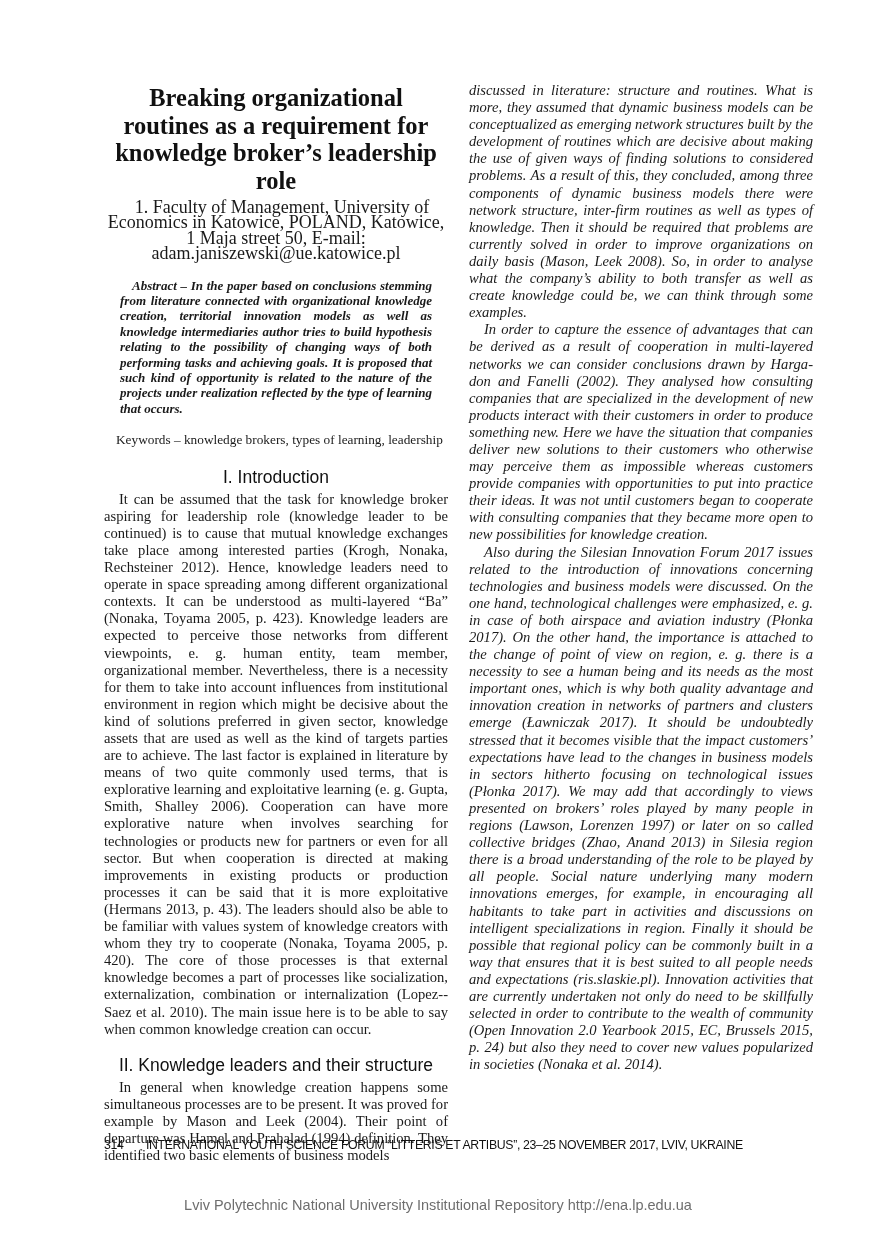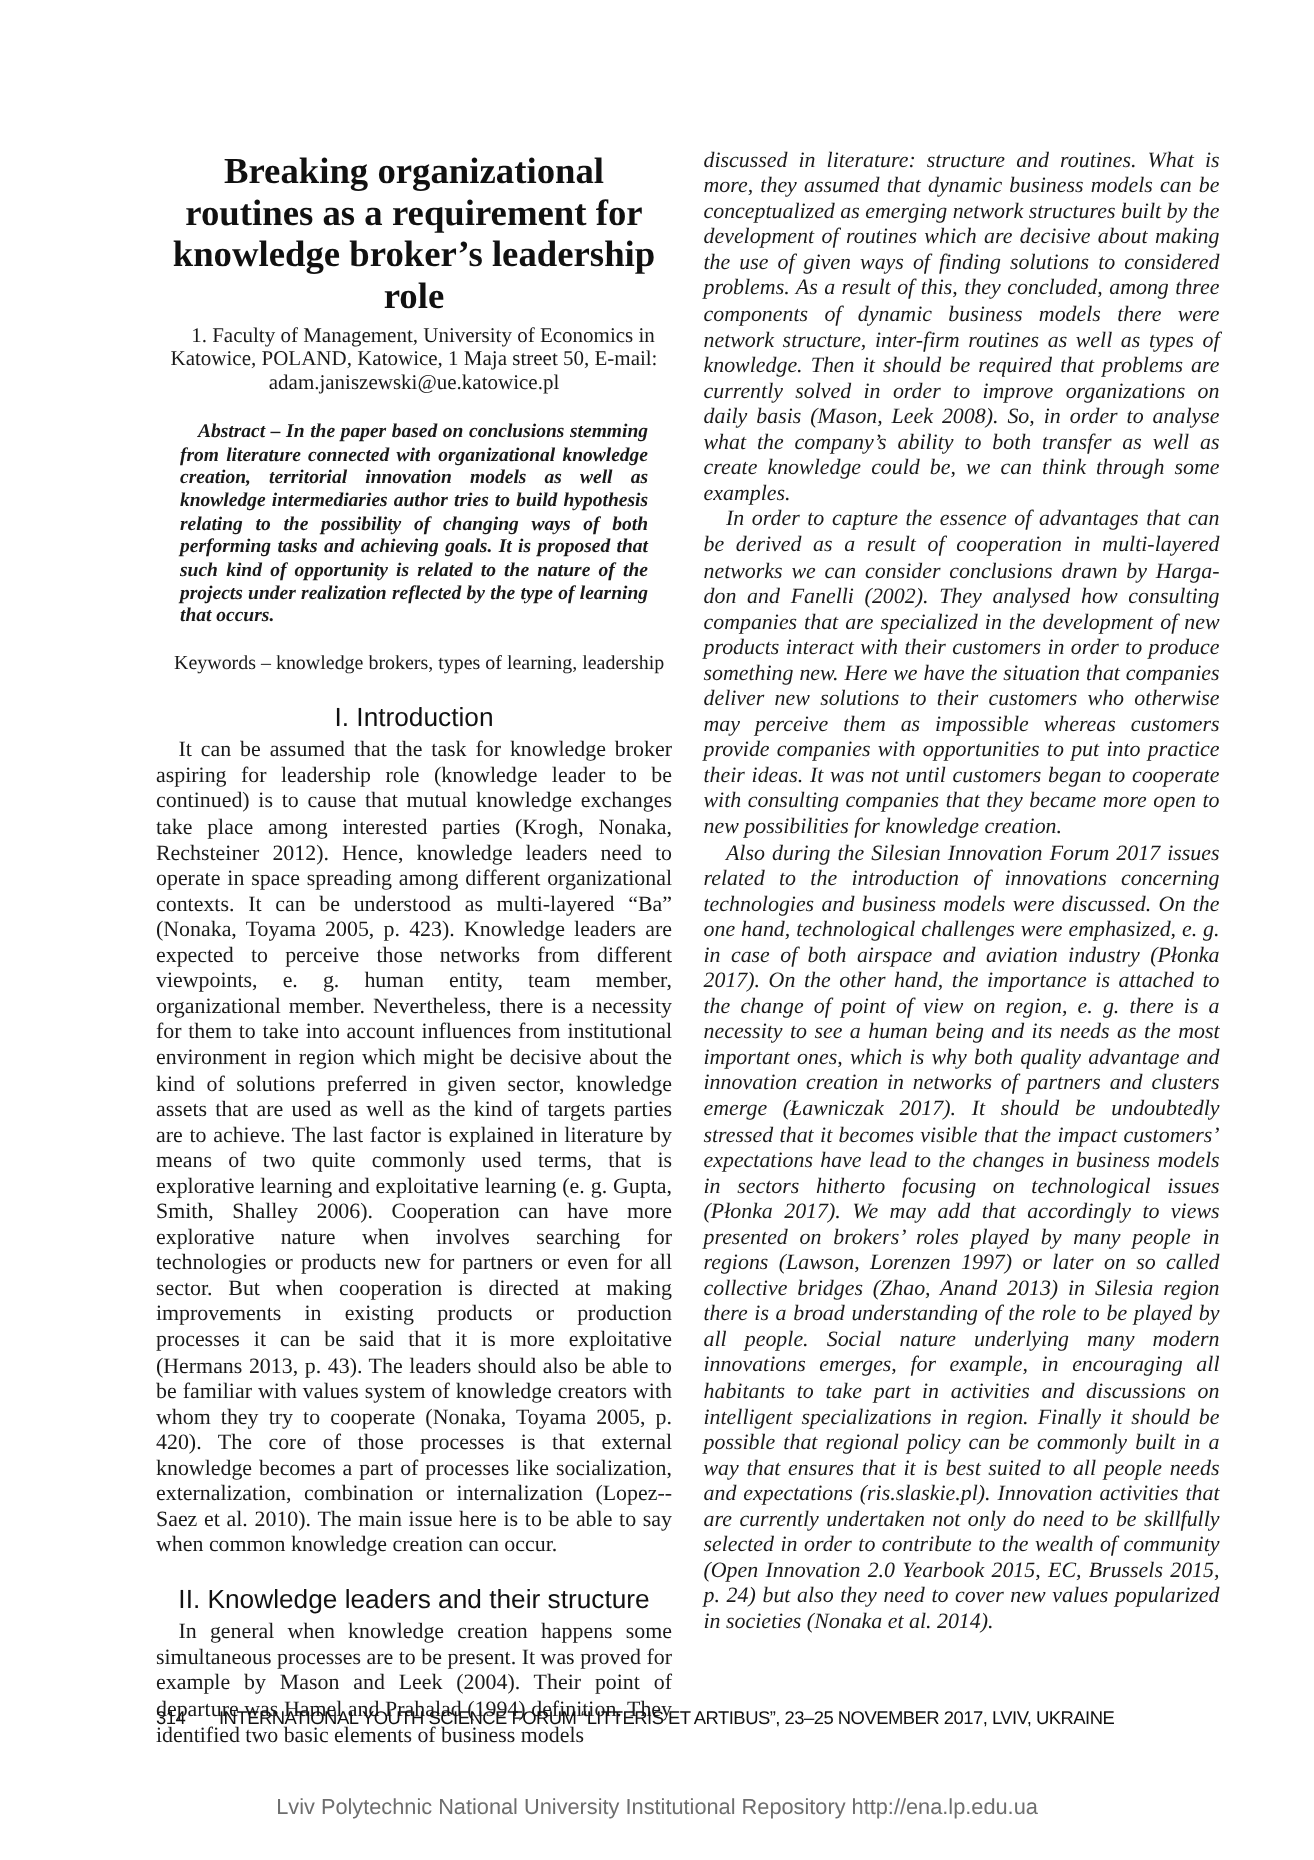--- a/index.html
+++ b/index.html
@@ -1,24 +1,24 @@
 <!DOCTYPE html>
 <html><head>
 <meta charset="utf-8">
 <style>
   html, body { margin: 0; padding: 0; background: #ffffff; }
   body { width: 876px; height: 1240px; position: relative; overflow: hidden; color: #1a1a1a; }
   .page { position: absolute; left: 0; top: 0; width: 876px; height: 1240px; }
-  .col { position: absolute; top: 99px; width: 344px; font-family: "Liberation Serif", serif; font-size: 14.6px; line-height: 17.1px; }
+  .col { position: absolute; top: 82px; width: 344px; font-family: "Liberation Serif", serif; font-size: 14.6px; line-height: 17.1px; }
   .col-left { left: 104px; }
   .col-right { left: 469px; font-style: italic; }
   .title { font-family: "Liberation Serif", serif; font-weight: bold; font-size: 24.5px; line-height: 27.5px; text-align: center; margin: 2px 0 6px 0; color: #111; }
   .author { text-align: center; font-size: 17.5px; line-height: 22px; margin: 0 0 6px 0; }
   .author sup { font-size: 10px; }
-  .affil { text-align: center; font-size: 14px; line-height: 15.4px; margin: 0 0 8px 0; text-indent: 12px; }
+  .affil { text-align: center; font-size: 18px; line-height: 15.4px; margin: 0 0 8px 0; text-indent: 12px; }
   .abstract { font-style: italic; font-weight: bold; font-size: 13px; line-height: 15.4px; text-align: justify; text-indent: 12px; margin: 16px; }
   .abstract .abs-label { font-style: italic; }
   .keywords { font-size: 13.3px; line-height: 15.4px; text-indent: 12px; margin: 0 0 18px 0; }
   .heading { font-family: Liberation Sans, sans-serif; font-size: 17.5px; line-height: 22px; text-align: center; margin: 0 0 3px 0; font-weight: normal; color: #111; }
   .heading-2 { margin-top: 16px; }
   p.body { margin: 0; text-align: justify; text-indent: 15px; hyphens: manual; }
   p.body.noindent { text-indent: 0; }
   .footer { position: absolute; left: 104px; top: 1138px; width: 720px; font-family: Liberation Sans, sans-serif; font-size: 12.3px; letter-spacing: -0.35px; color: #111; white-space: nowrap; }
   .footer .pnum { display: inline-block; width: 42px; }
   .repo { position: absolute; left: 0; top: 1197px; width: 876px; text-align: center; font-family: "Liberation Sans", sans-serif; font-size: 14.5px; color: #6e6e6e; }

